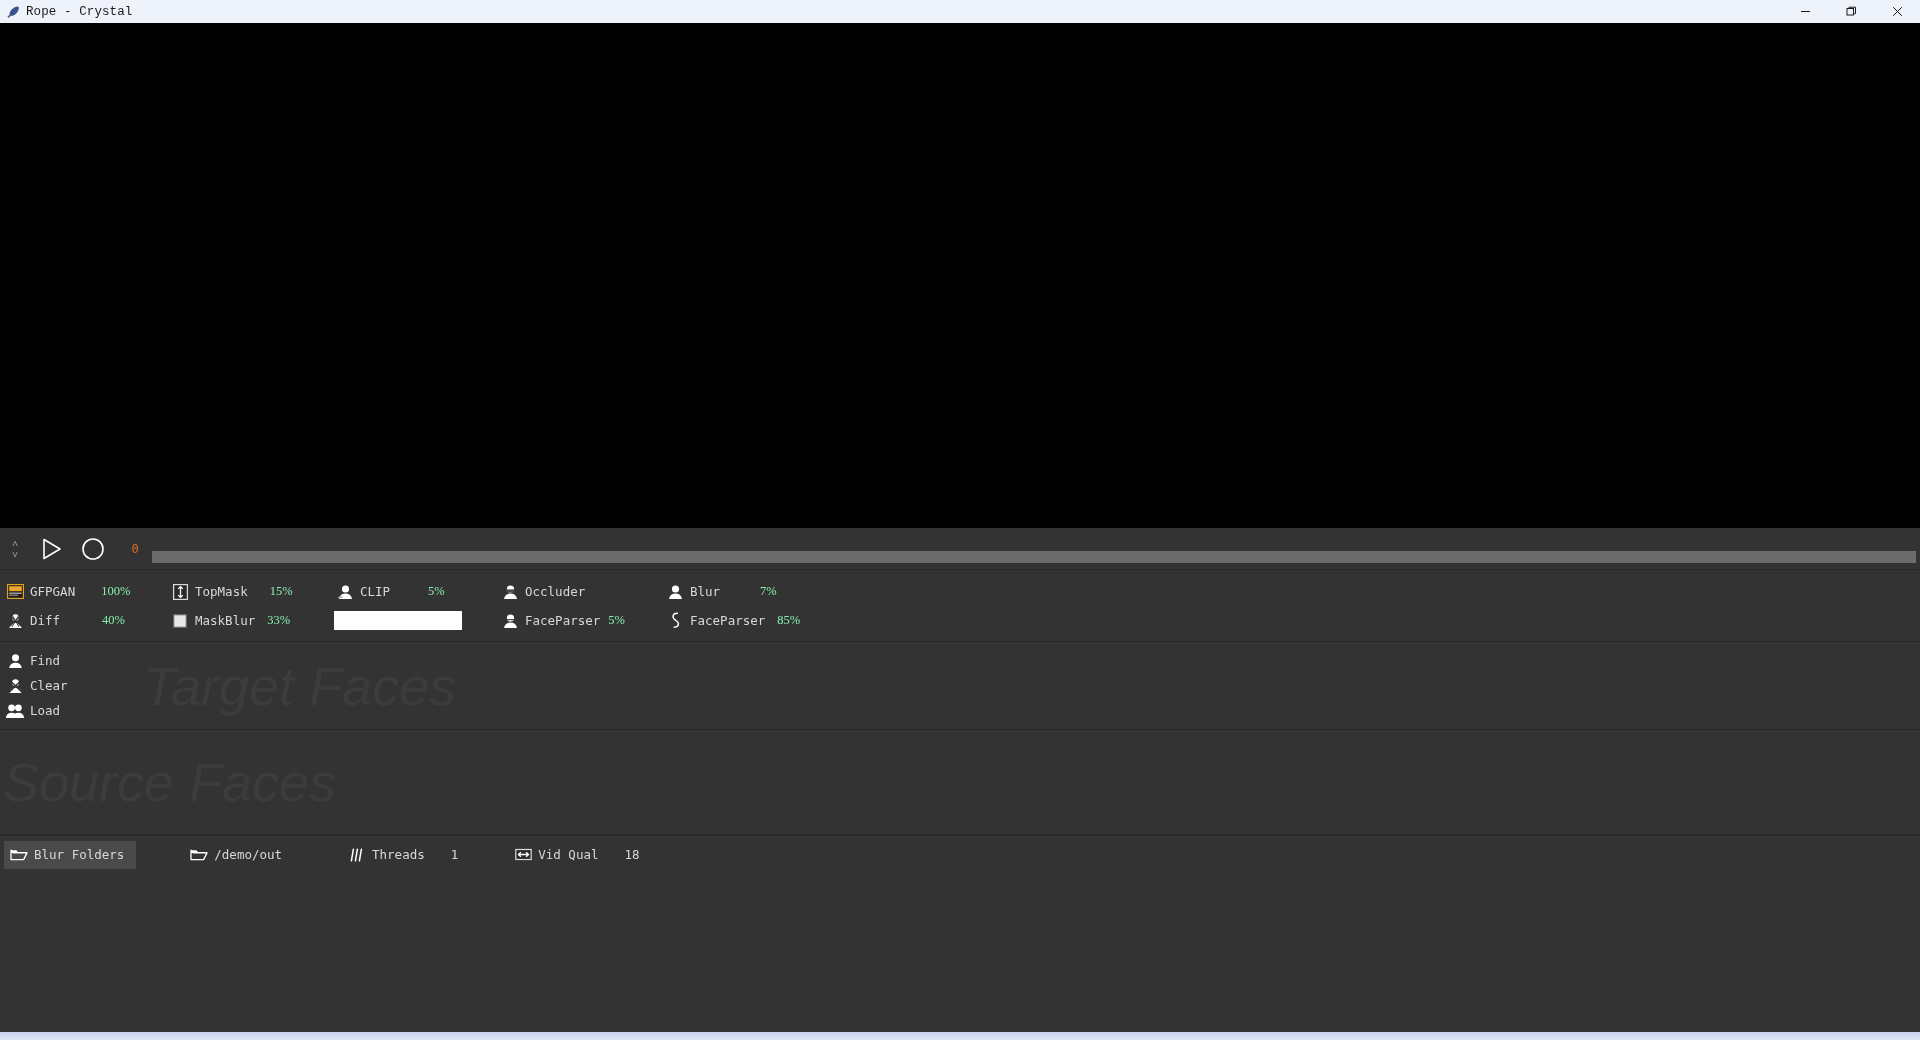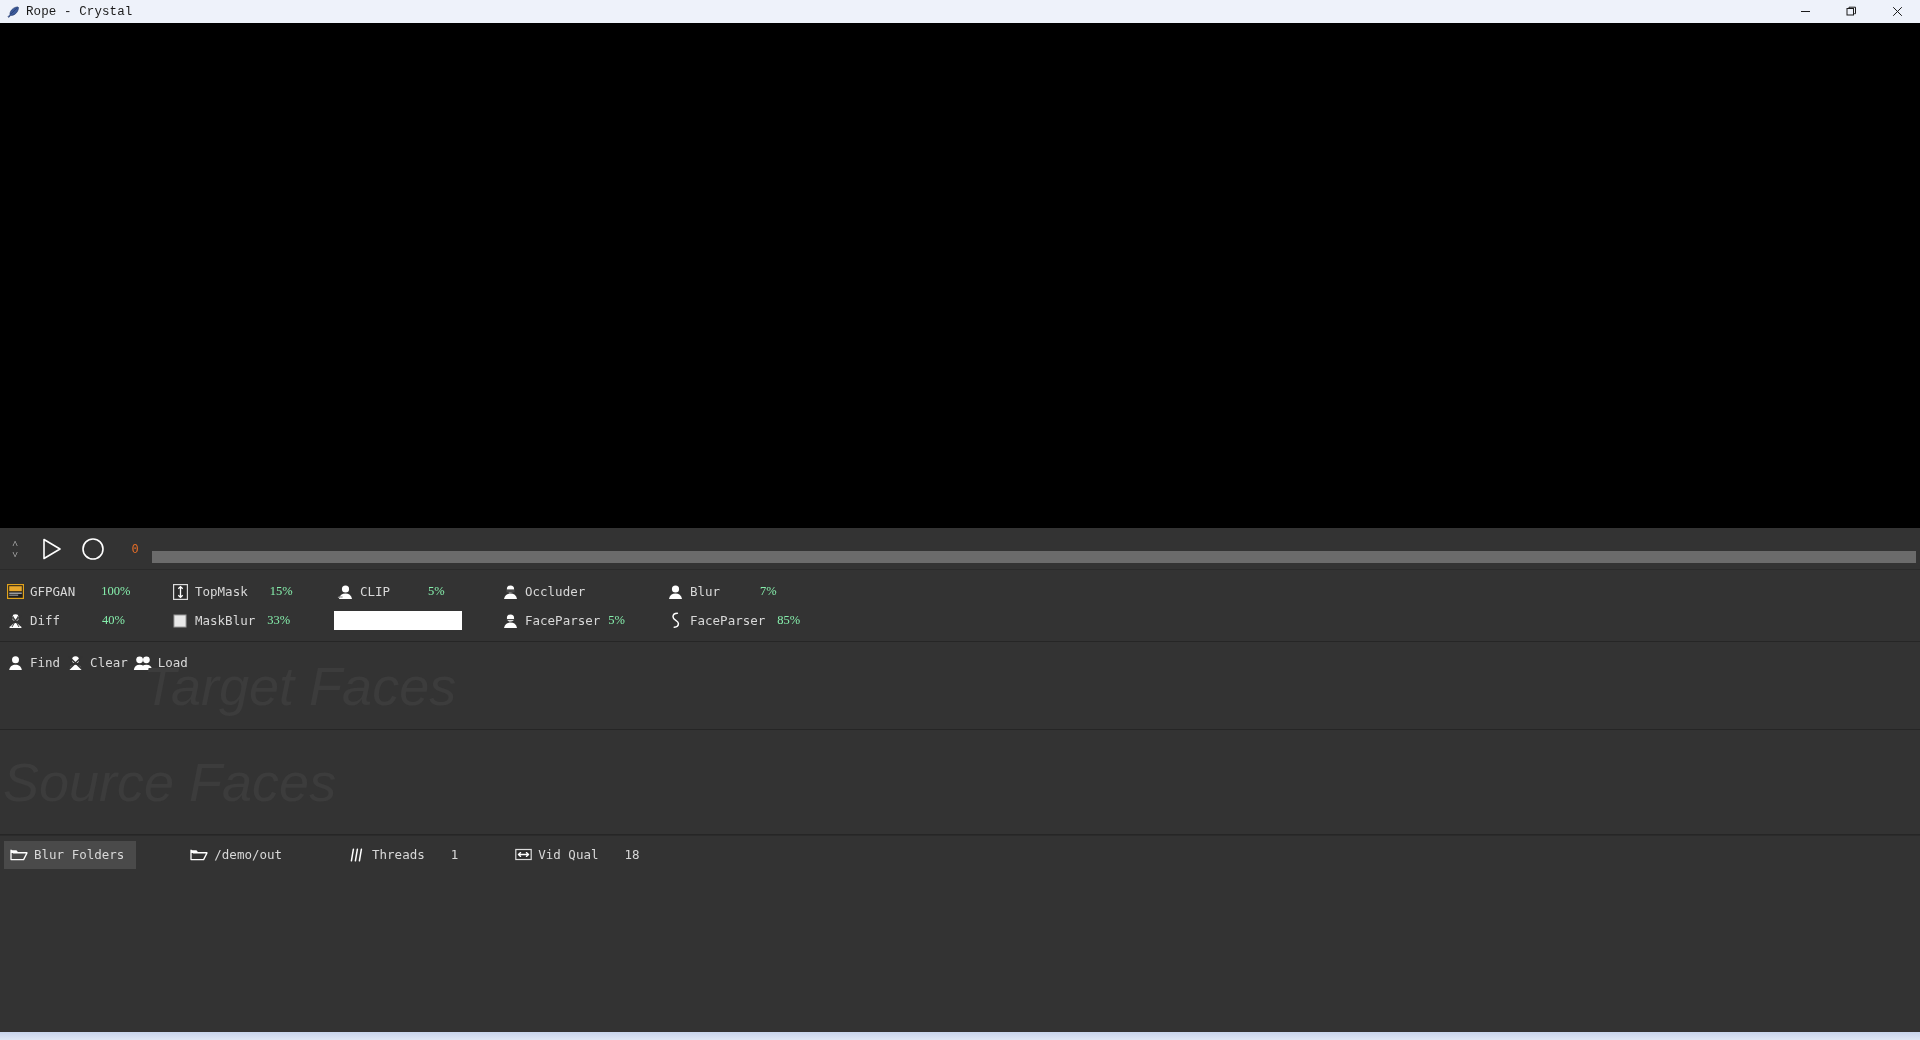--- a/index.html
+++ b/index.html
@@ -107,21 +107,21 @@
   
   .panel{
     display:flex;
     border-bottom:1px solid #262626;
     background:#333333;
     position:relative;
   }
   .panel-side{
     width:140px; flex:none;
     padding:6px 0 6px 0;
-    display:flex; flex-direction:row;
+    display:flex; flex-direction:column;
     gap:0px;
   }
   .side-btn{
     height:29px; display:flex; align-items:center;
     color:#d8d8d8; font-size:12.5px;
   }
   .side-btn .sicon{
     width:30px; flex:none;
     display:flex; align-items:center; justify-content:center;
   }

